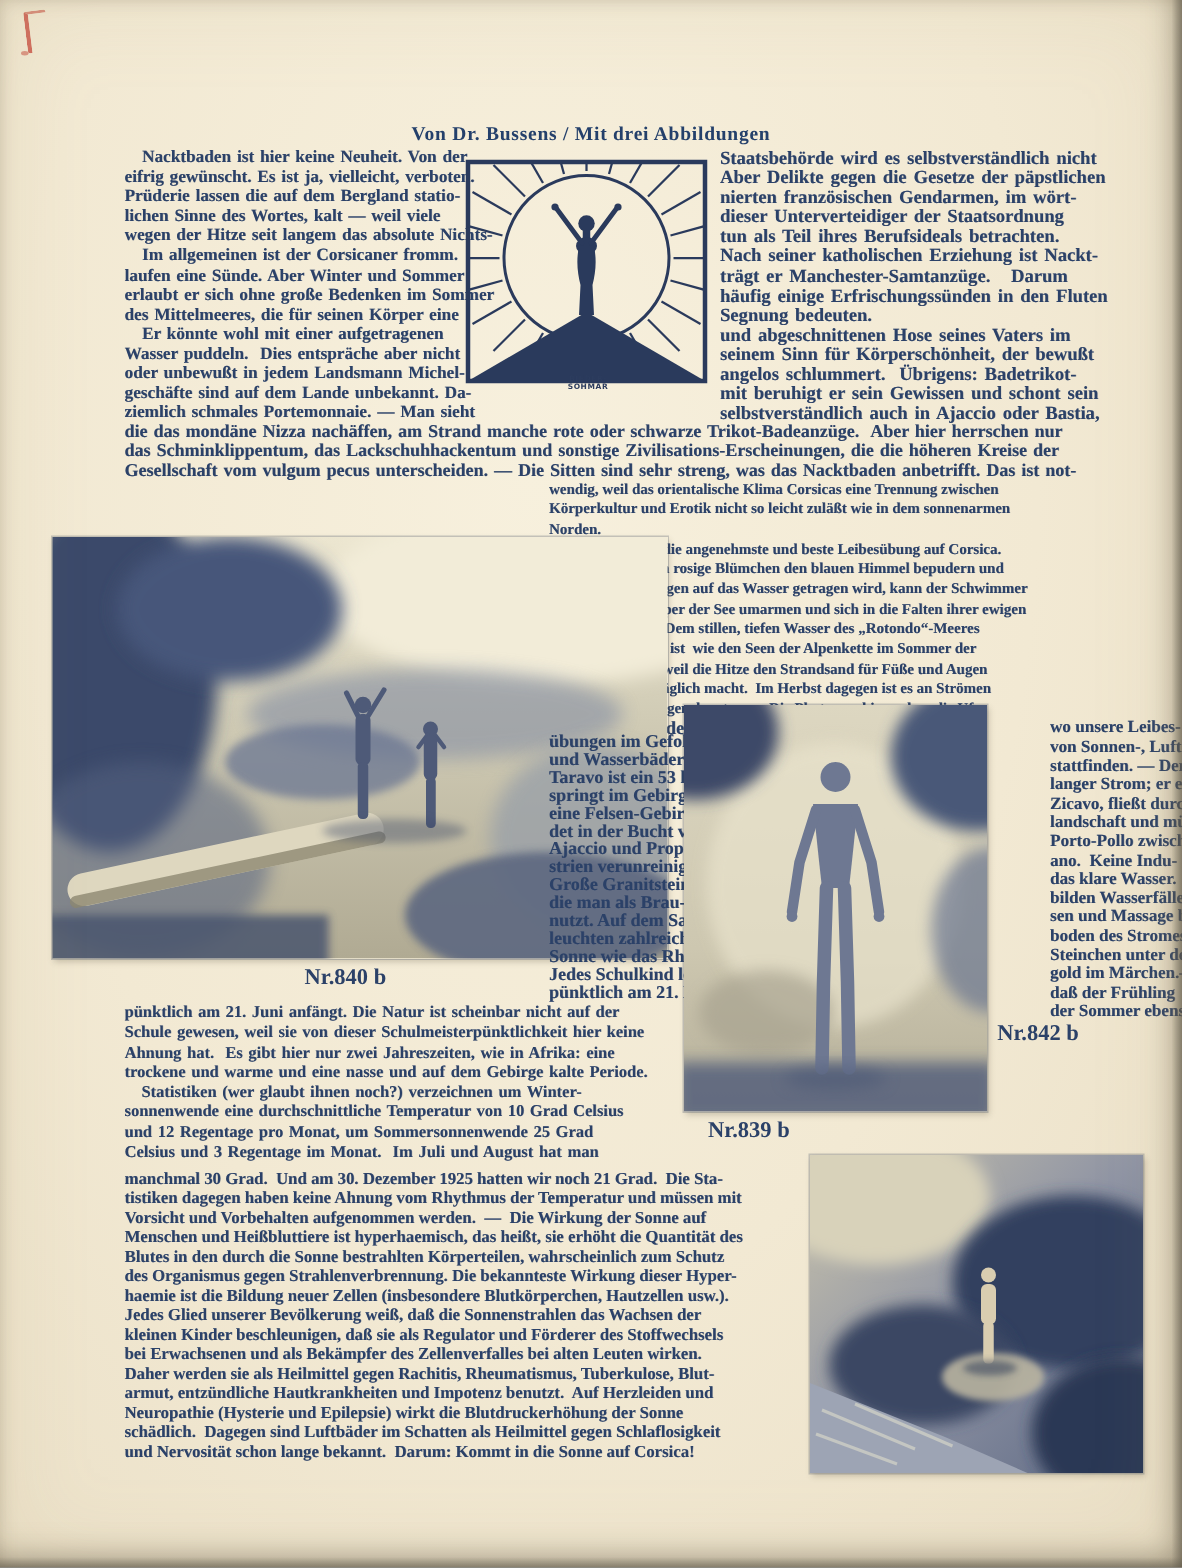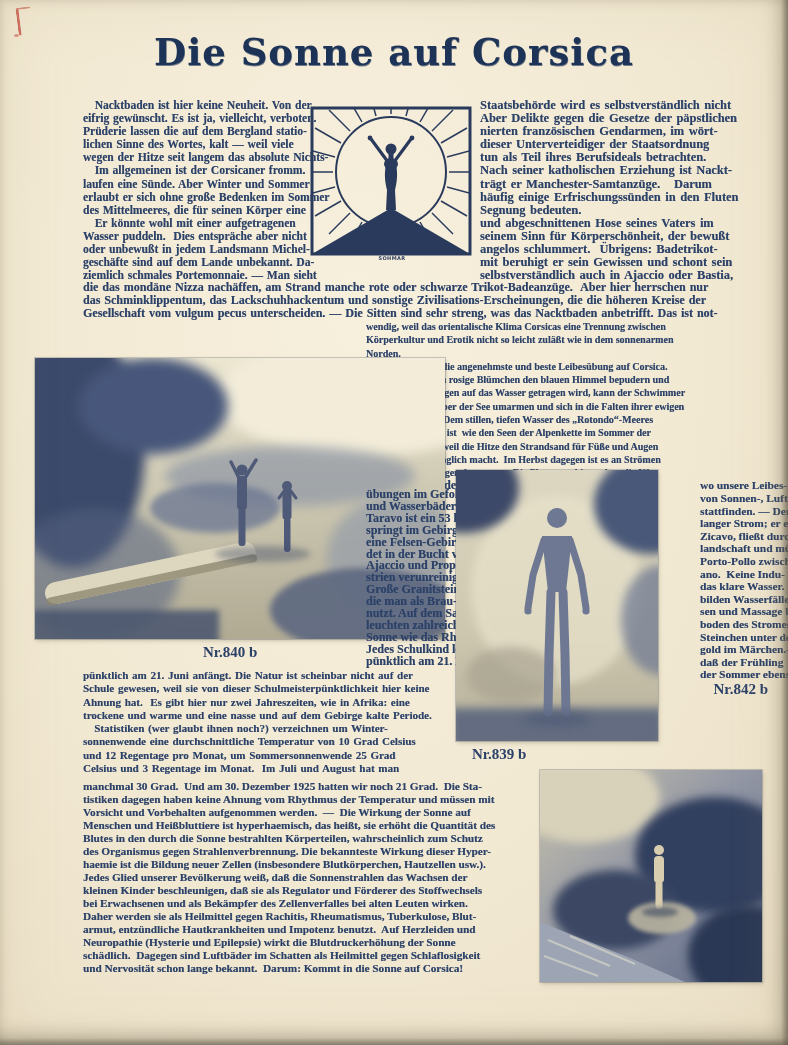--- a/index.html
+++ b/index.html
@@ -45,21 +45,21 @@
     font-family:"DejaVu Sans Mono", monospace;font-size:14px;letter-spacing:2px;color:#4f4c44;}
 </style>
 </head>
 <body>
 
 <div class="page">
 
   <div class="red-mark"></div>
   <div class="red-dot"></div>
 
-  <h1 class="title">Die Sonne auf Corsica</h1>
+  <div class="byline">Von Dr. Bussens / Mit drei Abbildungen</div>
 
   <div class="tb" style="left:35px;top:99px;width:290px;font-size:11.5px;line-height:13.1px;word-spacing:1px">   Nacktbaden ist hier keine Neuheit. Von der
 eifrig gewünscht. Es ist ja, vielleicht, verboten.
 Prüderie lassen die auf dem Bergland statio-
 lichen Sinne des Wortes, kalt — weil viele
 wegen der Hitze seit langem das absolute Nichts-
    Im allgemeinen ist der Corsicaner fromm.
 laufen eine Sünde. Aber Winter und Sommer
 erlaubt er sich ohne große Bedenken im Sommer
 des Mittelmeeres, die für seinen Körper eine
@@ -254,21 +254,21 @@
         <path d="M114,70 L125,105 L130,138" stroke-width="7" fill="none"></path>
         <circle cx="72" cy="141" r="3.6" stroke="none"></circle>
           <circle cx="130" cy="141" r="3.6" stroke="none"></circle>
         <path d="M95,122 L93,185 L92,242" stroke-width="9" fill="none"></path>
         <path d="M107,122 L109,185 L110,242" stroke-width="9" fill="none"></path>
       </g>
       <ellipse cx="101" cy="249" rx="34" ry="8" fill="#4a5674" opacity=".5" filter="url(#mb5)"></ellipse>
     </svg>
   </figure>
   <div class="caption" style="left:472px;top:746px">Nr.839 b</div>
-  <div class="caption" style="left:656px;top:681px;width:112px;text-align:right">Nr.842 b</div>
+  <div class="caption" style="left:636px;top:681px;width:112px;text-align:center">Nr.842 b</div>
 
   <div class="tb" style="left:35px;top:669px;width:414px;font-size:11px;line-height:13.3px;word-spacing:1px">pünktlich am 21. Juni anfängt. Die Natur ist scheinbar nicht auf der
 Schule gewesen, weil sie von dieser Schulmeisterpünktlichkeit hier keine
 Ahnung hat.  Es gibt hier nur zwei Jahreszeiten, wie in Afrika: eine
 trockene und warme und eine nasse und auf dem Gebirge kalte Periode.
    Statistiken (wer glaubt ihnen noch?) verzeichnen um Winter-
 sonnenwende eine durchschnittliche Temperatur von 10 Grad Celsius
 und 12 Regentage pro Monat, um Sommersonnenwende 25 Grad
 Celsius und 3 Regentage im Monat.  Im Juli und August hat man</div>
   <div class="tb" style="left:35px;top:780px;width:502px;font-size:11.2px;line-height:13px">manchmal 30 Grad.  Und am 30. Dezember 1925 hatten wir noch 21 Grad.  Die Sta-

